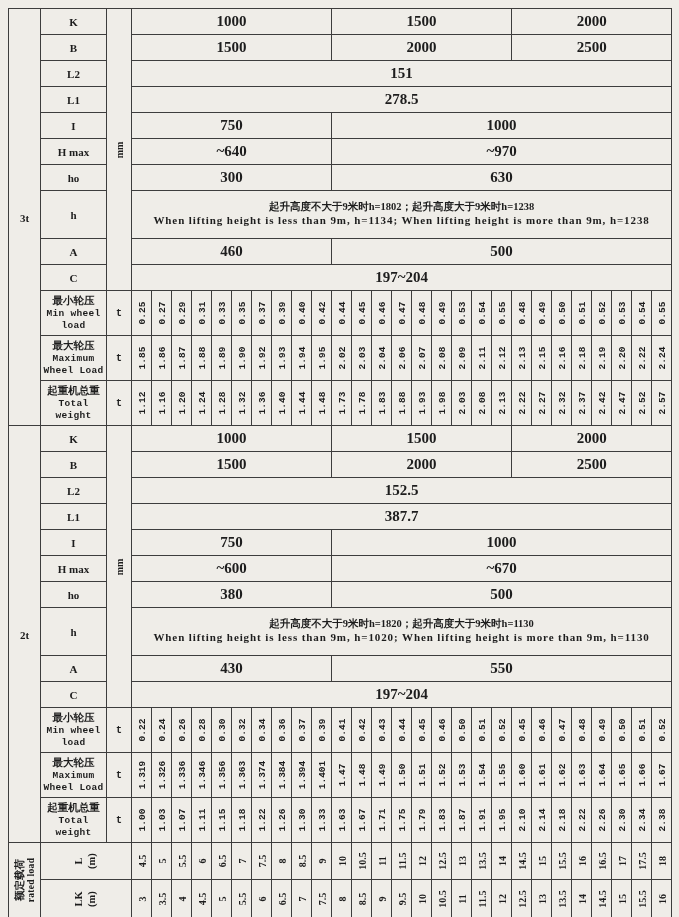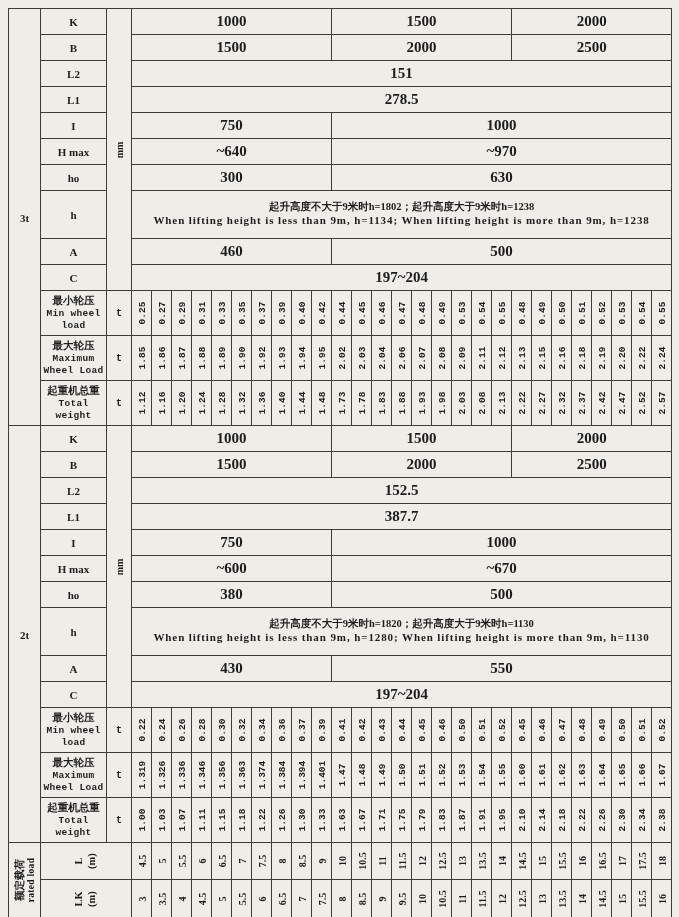--- a/index.html
+++ b/index.html
@@ -441,21 +441,21 @@
     </tr>
     <tr class="r26">
       <td class="pl">ho</td>
       <td colspan="10" class="pv">380</td>
       <td colspan="17" class="pv">500</td>
     </tr>
     <tr class="r48">
       <td class="pl">h</td>
       <td colspan="27">
         <div class="cn">起升高度不大于9米时h=1820；起升高度大于9米时h=1130</div>
-        <div class="hen">When lifting height is less than 9m, h=1280; When lifting height is more than 9m, h=1130</div>
+        <div class="hen">When lifting height is less than 9m, h=1020; When lifting height is more than 9m, h=1130</div>
       </td>
     </tr>
     <tr class="r26">
       <td class="pl">A</td>
       <td colspan="10" class="pv">430</td>
       <td colspan="17" class="pv">550</td>
     </tr>
     <tr class="r26">
       <td class="pl">C</td>
       <td colspan="27" class="pv">197~204</td>

